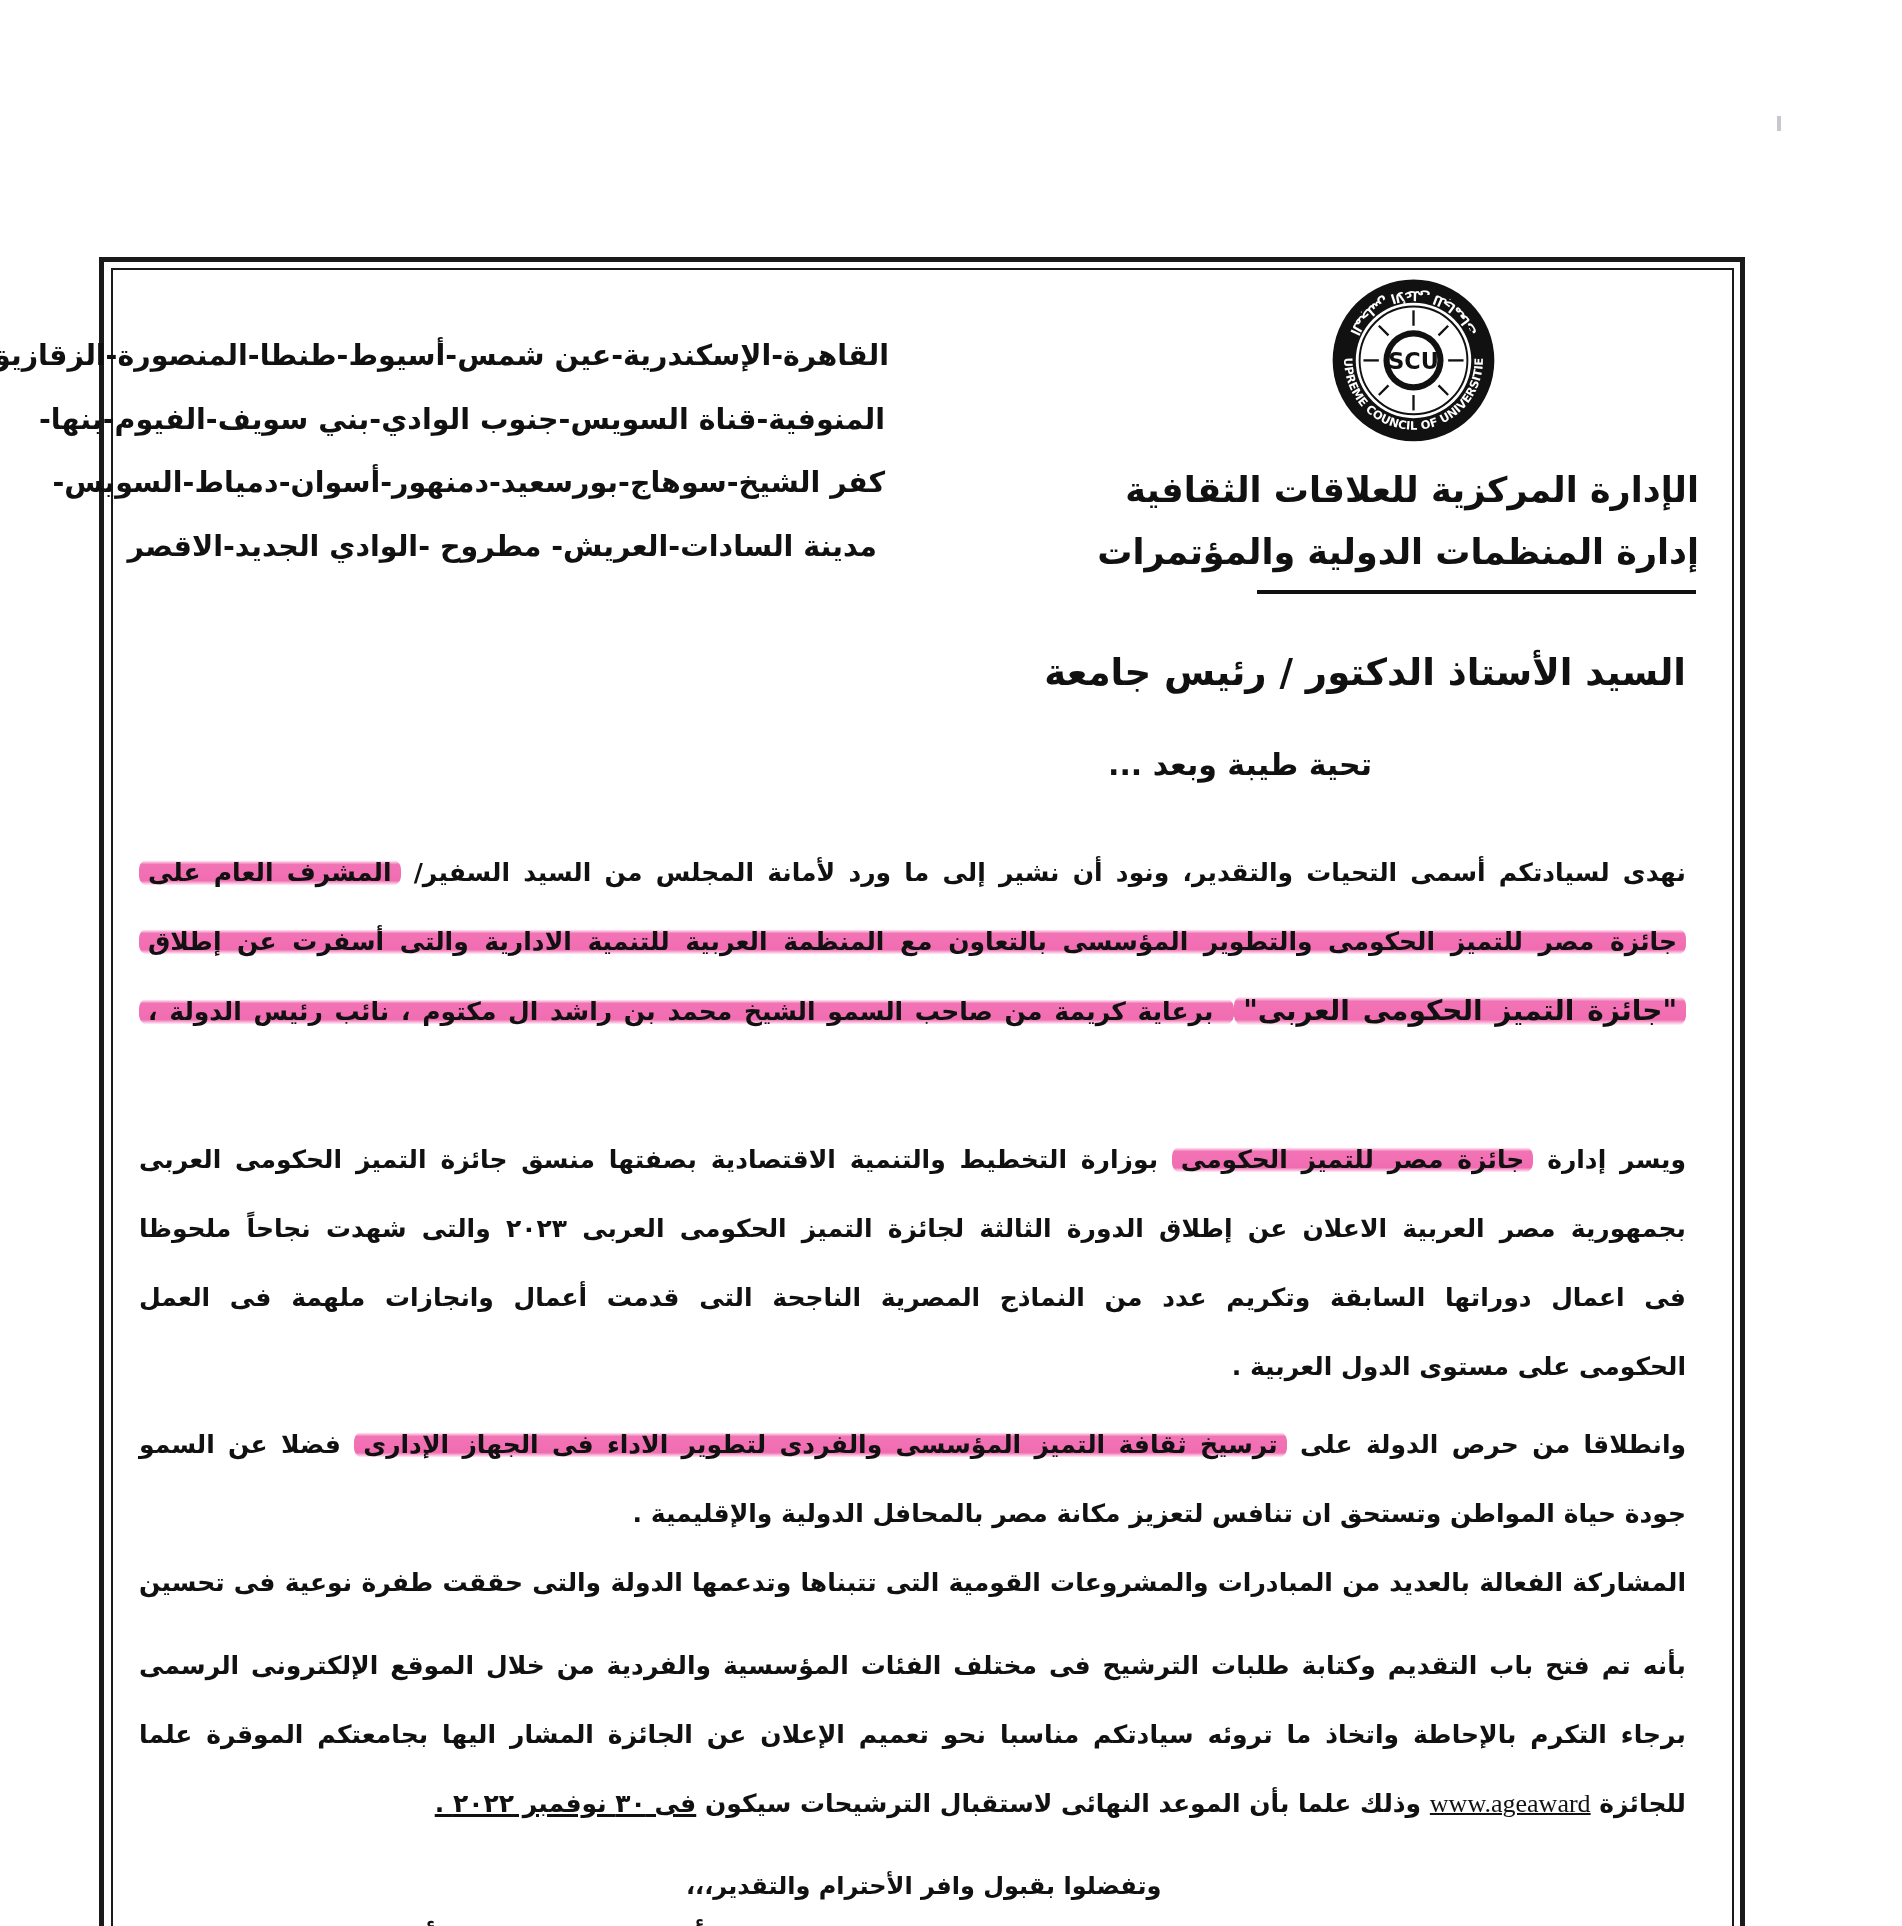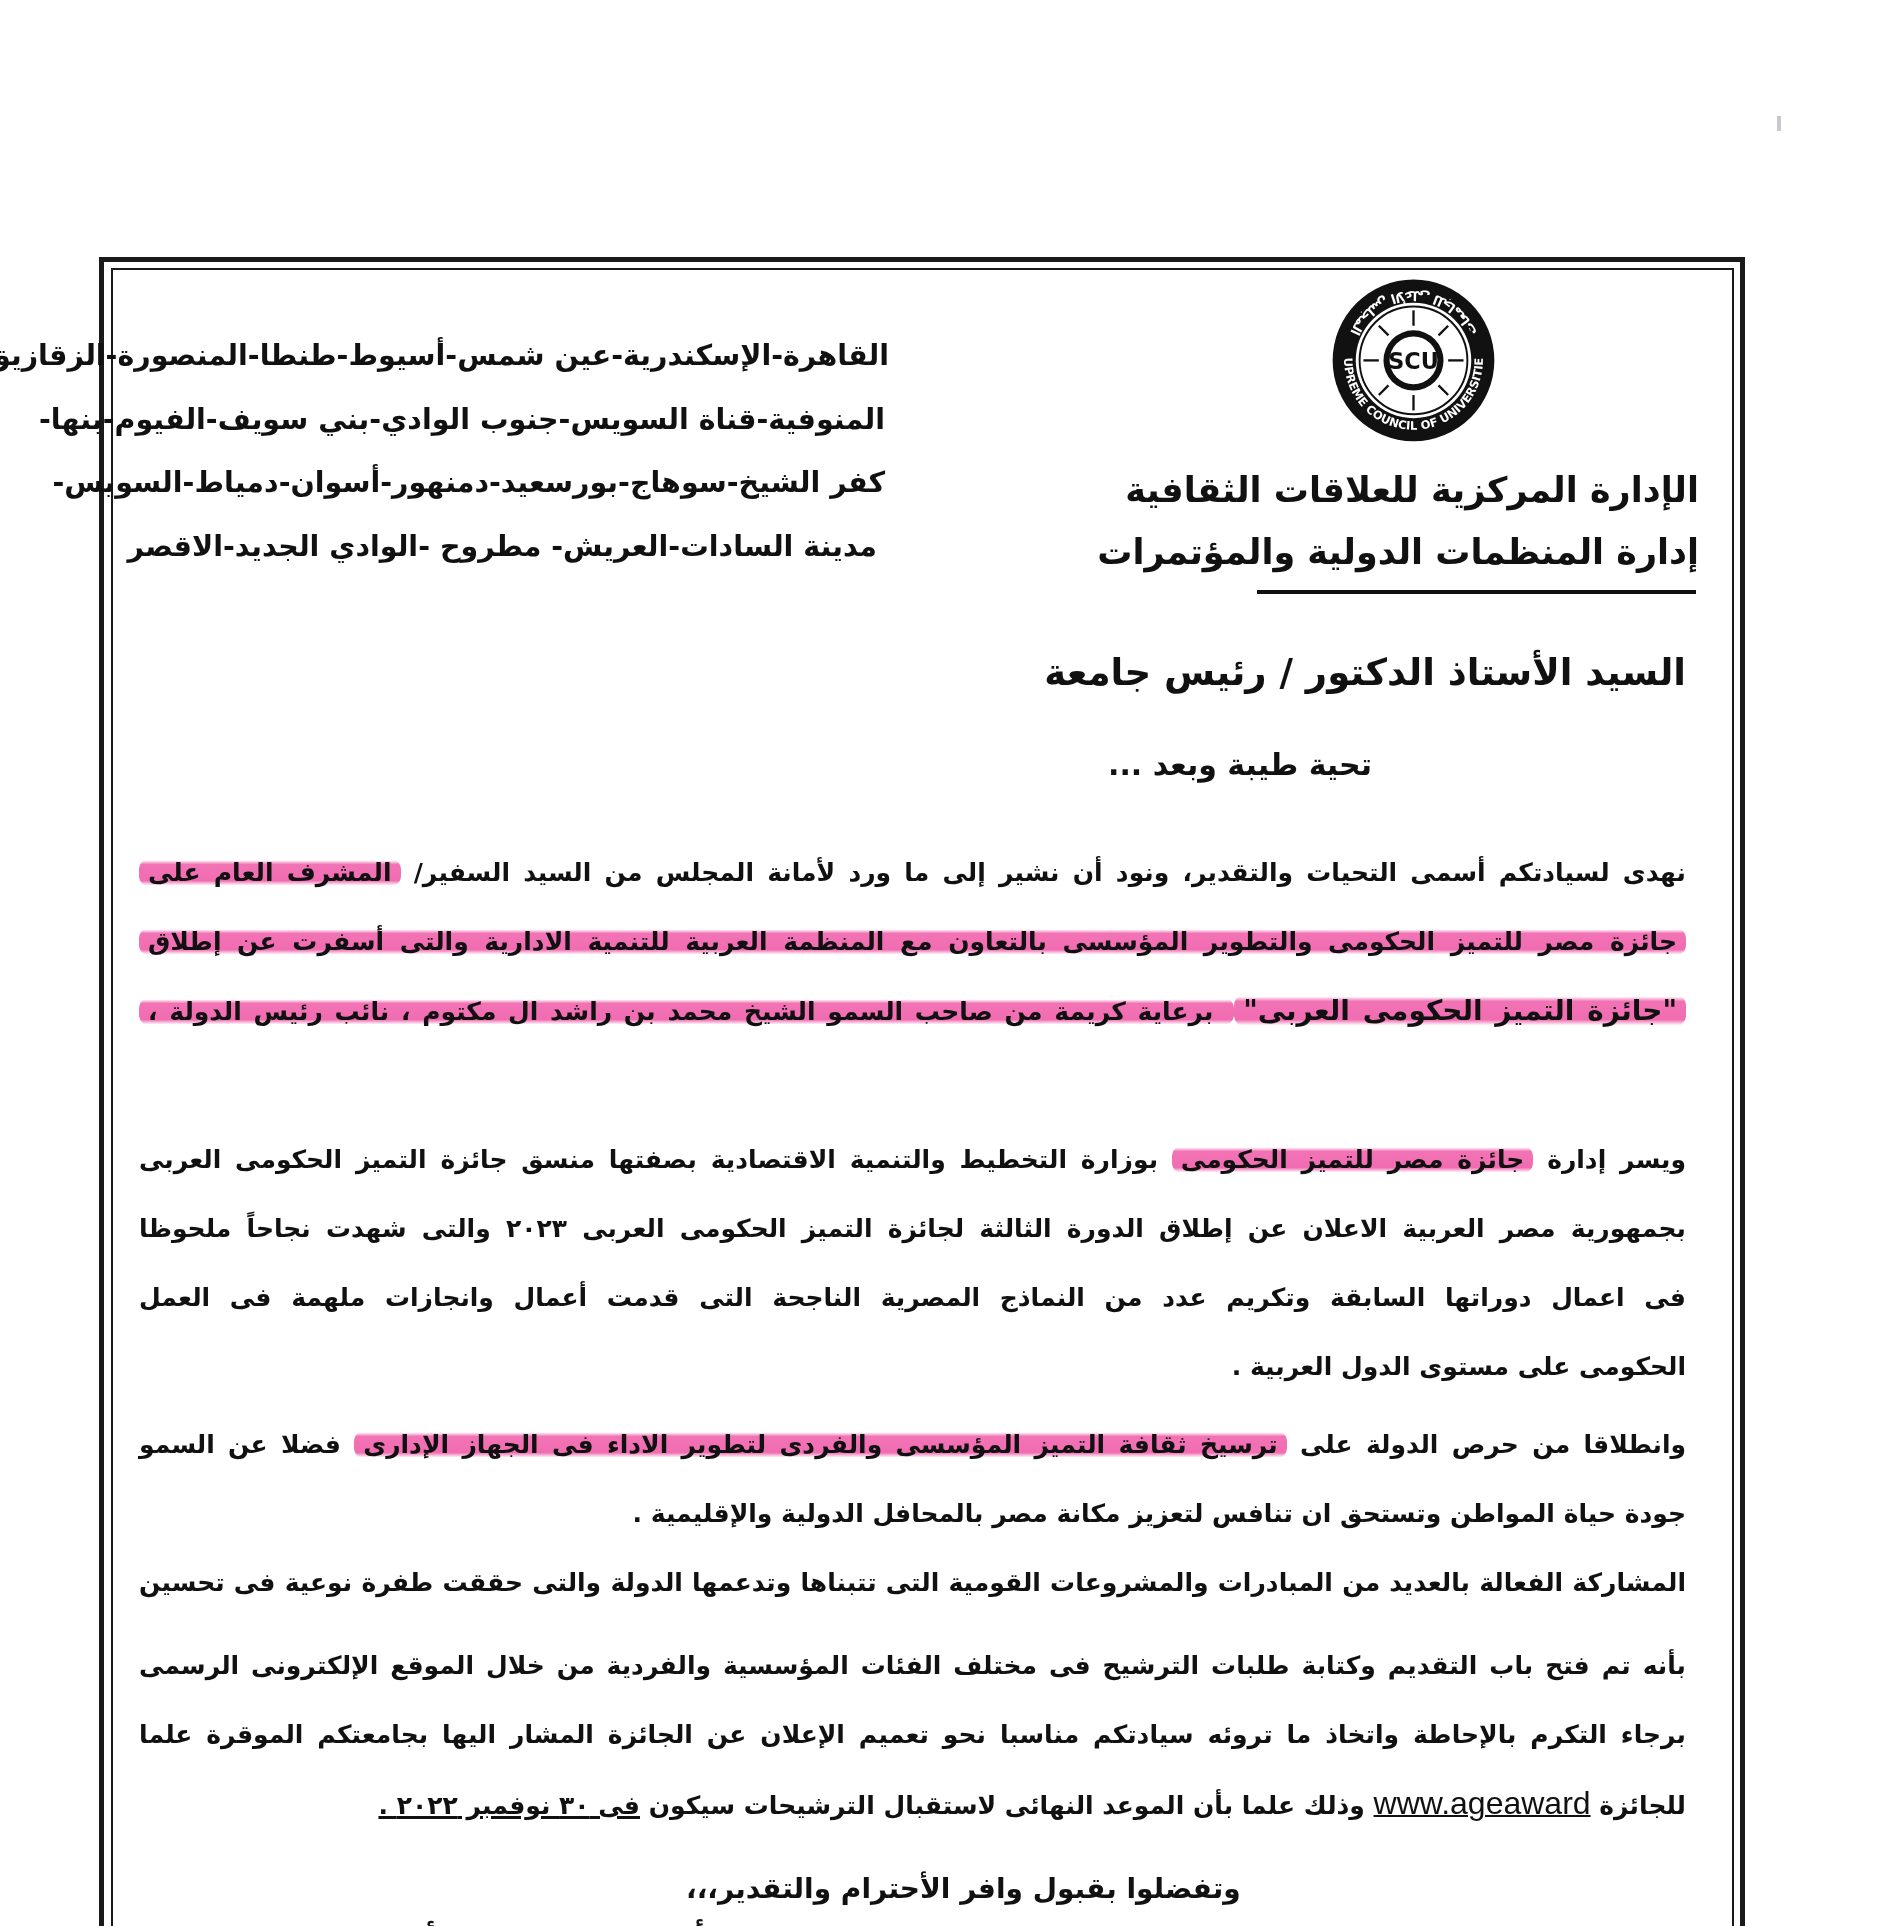--- a/index.html
+++ b/index.html
@@ -33,24 +33,24 @@
   .greeting  { position: absolute; right: 530px; top: 747px; font-size: 30px; font-weight: bold; white-space: nowrap; }
 
   .para { position: absolute; left: 139px; right: 216px; font-size: 25px; line-height: 69px; font-weight: bold; }
   .line { display: block; white-space: nowrap; text-align: justify; text-align-last: justify; direction: rtl; }
   .line.last { text-align-last: right; }
   .hl {
     background: linear-gradient(180deg, rgba(238,76,160,0) 8%, rgba(238,76,160,0.78) 22%, rgba(238,76,160,0.82) 78%, rgba(238,76,160,0) 95%);
     border-radius: 11.6px; padding: 0 9px;
   }
   .strong-quote { font-size: 28px; }
-  .link { text-decoration: underline; text-decoration-thickness: 1.9px; font-family: Liberation Sans, sans-serif; font-weight: normal; font-size: 32px; }
+  .link { text-decoration: underline; text-decoration-thickness: 1.9px; font-family: Liberation Serif, serif; font-weight: normal; font-size: 26px; }
   .deadline { text-decoration: underline; text-decoration-thickness: 3.1px; font-weight: bold; }
 
-  .closing { position: absolute; left: 686px; top: 1872px; font-size: 28px; font-weight: bold; white-space: nowrap; direction: rtl; }
+  .closing { position: absolute; left: 686px; top: 1872px; font-size: 24px; font-weight: bold; white-space: nowrap; direction: rtl; }
   .signer-title { position: absolute; left: 185px; top: 1922px; font-size: 35px; font-weight: bold; white-space: nowrap; direction: rtl; }
 
   .scan-mark { position: absolute; width: 3.9px; height: 15.4px; background: #c8c8cc; }
 </style>
 </head>
 <body>
 
 <div class="frame-outer"></div>
 <div class="frame-inner"></div>
 <div class="scan-mark" style="left:1777px;top:116px;"></div>

